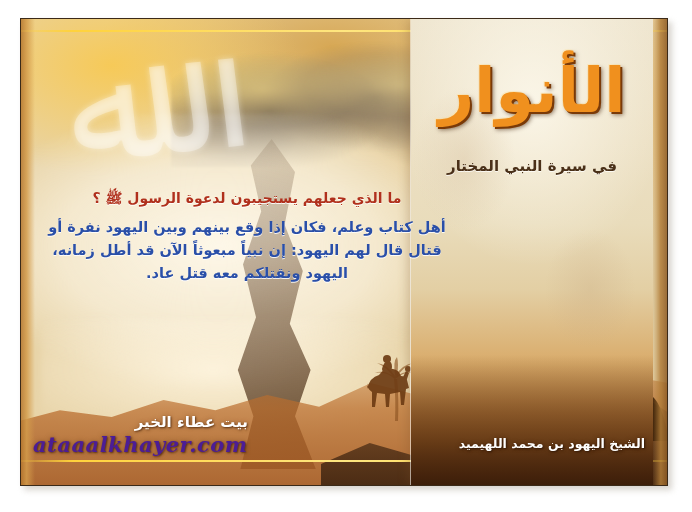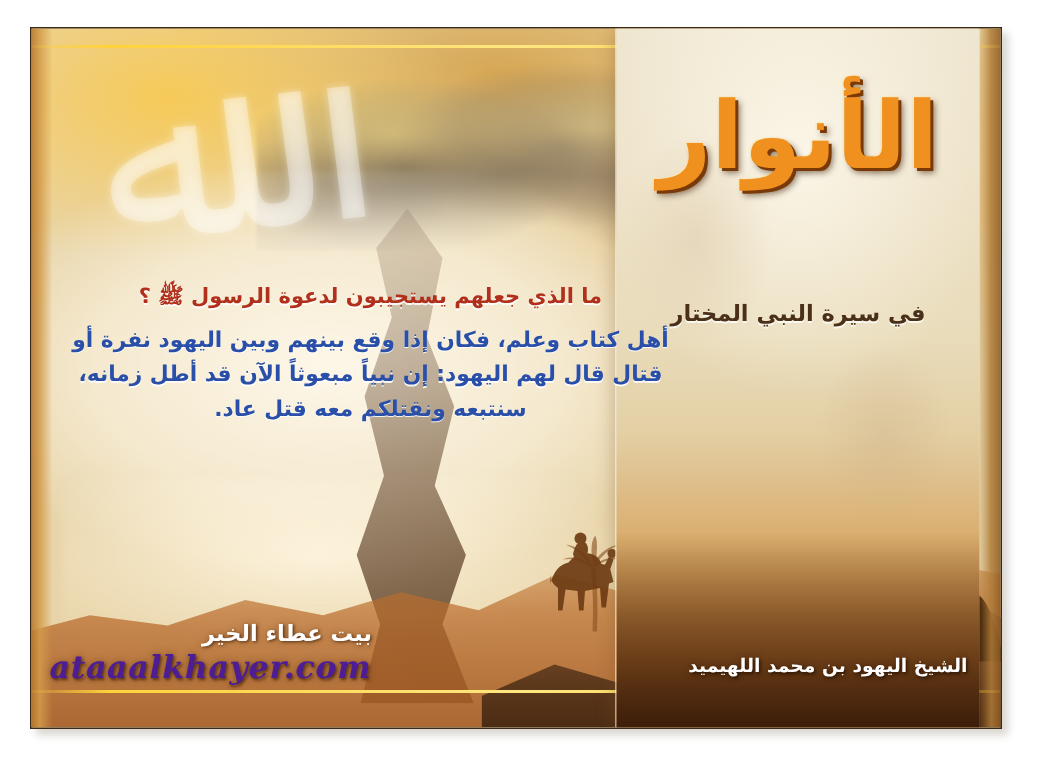--- a/index.html
+++ b/index.html
@@ -163,21 +163,20 @@
       -1px -1px 0 rgba(255,230,170,.55);
     letter-spacing:-2px;
   }
   #subtitle{
     position:absolute;top:138px;left:0;right:0;
     text-align:center;
     font-size:15px;font-weight:bold;
     color:#4a3018;
     direction:rtl;
     text-shadow:0 1px 0 rgba(255,255,255,.75);
-    margin-top:43px;
   }
 
   
   #text-block{
     position:absolute;left:24px;top:168px;width:404px;
     direction:rtl;text-align:center;
   }
   .line{
     font-size:14.5px;font-weight:bold;line-height:23px;
     color:#2a4fa8;
@@ -304,21 +303,21 @@
       <div class="panel-texture"></div>
       <div class="panel-dark"></div>
       <div id="main-title">الأنوار</div>
       <div id="subtitle">في سيرة النبي المختار</div>
     </div>
 
     <div id="text-block">
       <div class="line q">ما الذي جعلهم يستجيبون لدعوة الرسول ﷺ ؟</div>
       <div class="line">أهل كتاب وعلم، فكان إذا وقع بينهم وبين اليهود نفرة أو</div>
       <div class="line">قتال قال لهم اليهود: إن نبياً مبعوثاً الآن قد أطل زمانه،</div>
-      <div class="line">سنتبعه ونقتلكم معه قتل عاد.</div>
+      <div class="line">اليهود ونقتلكم معه قتل عاد.</div>
     </div>
 
     <div id="site-mark">
       <div id="site-ar">بيت عطاء الخير</div>
       <div id="site-url">ataaalkhayer.com</div>
     </div>
 
     <div id="author">الشيخ اليهود بن محمد اللهيميد</div>
 
   </div>

